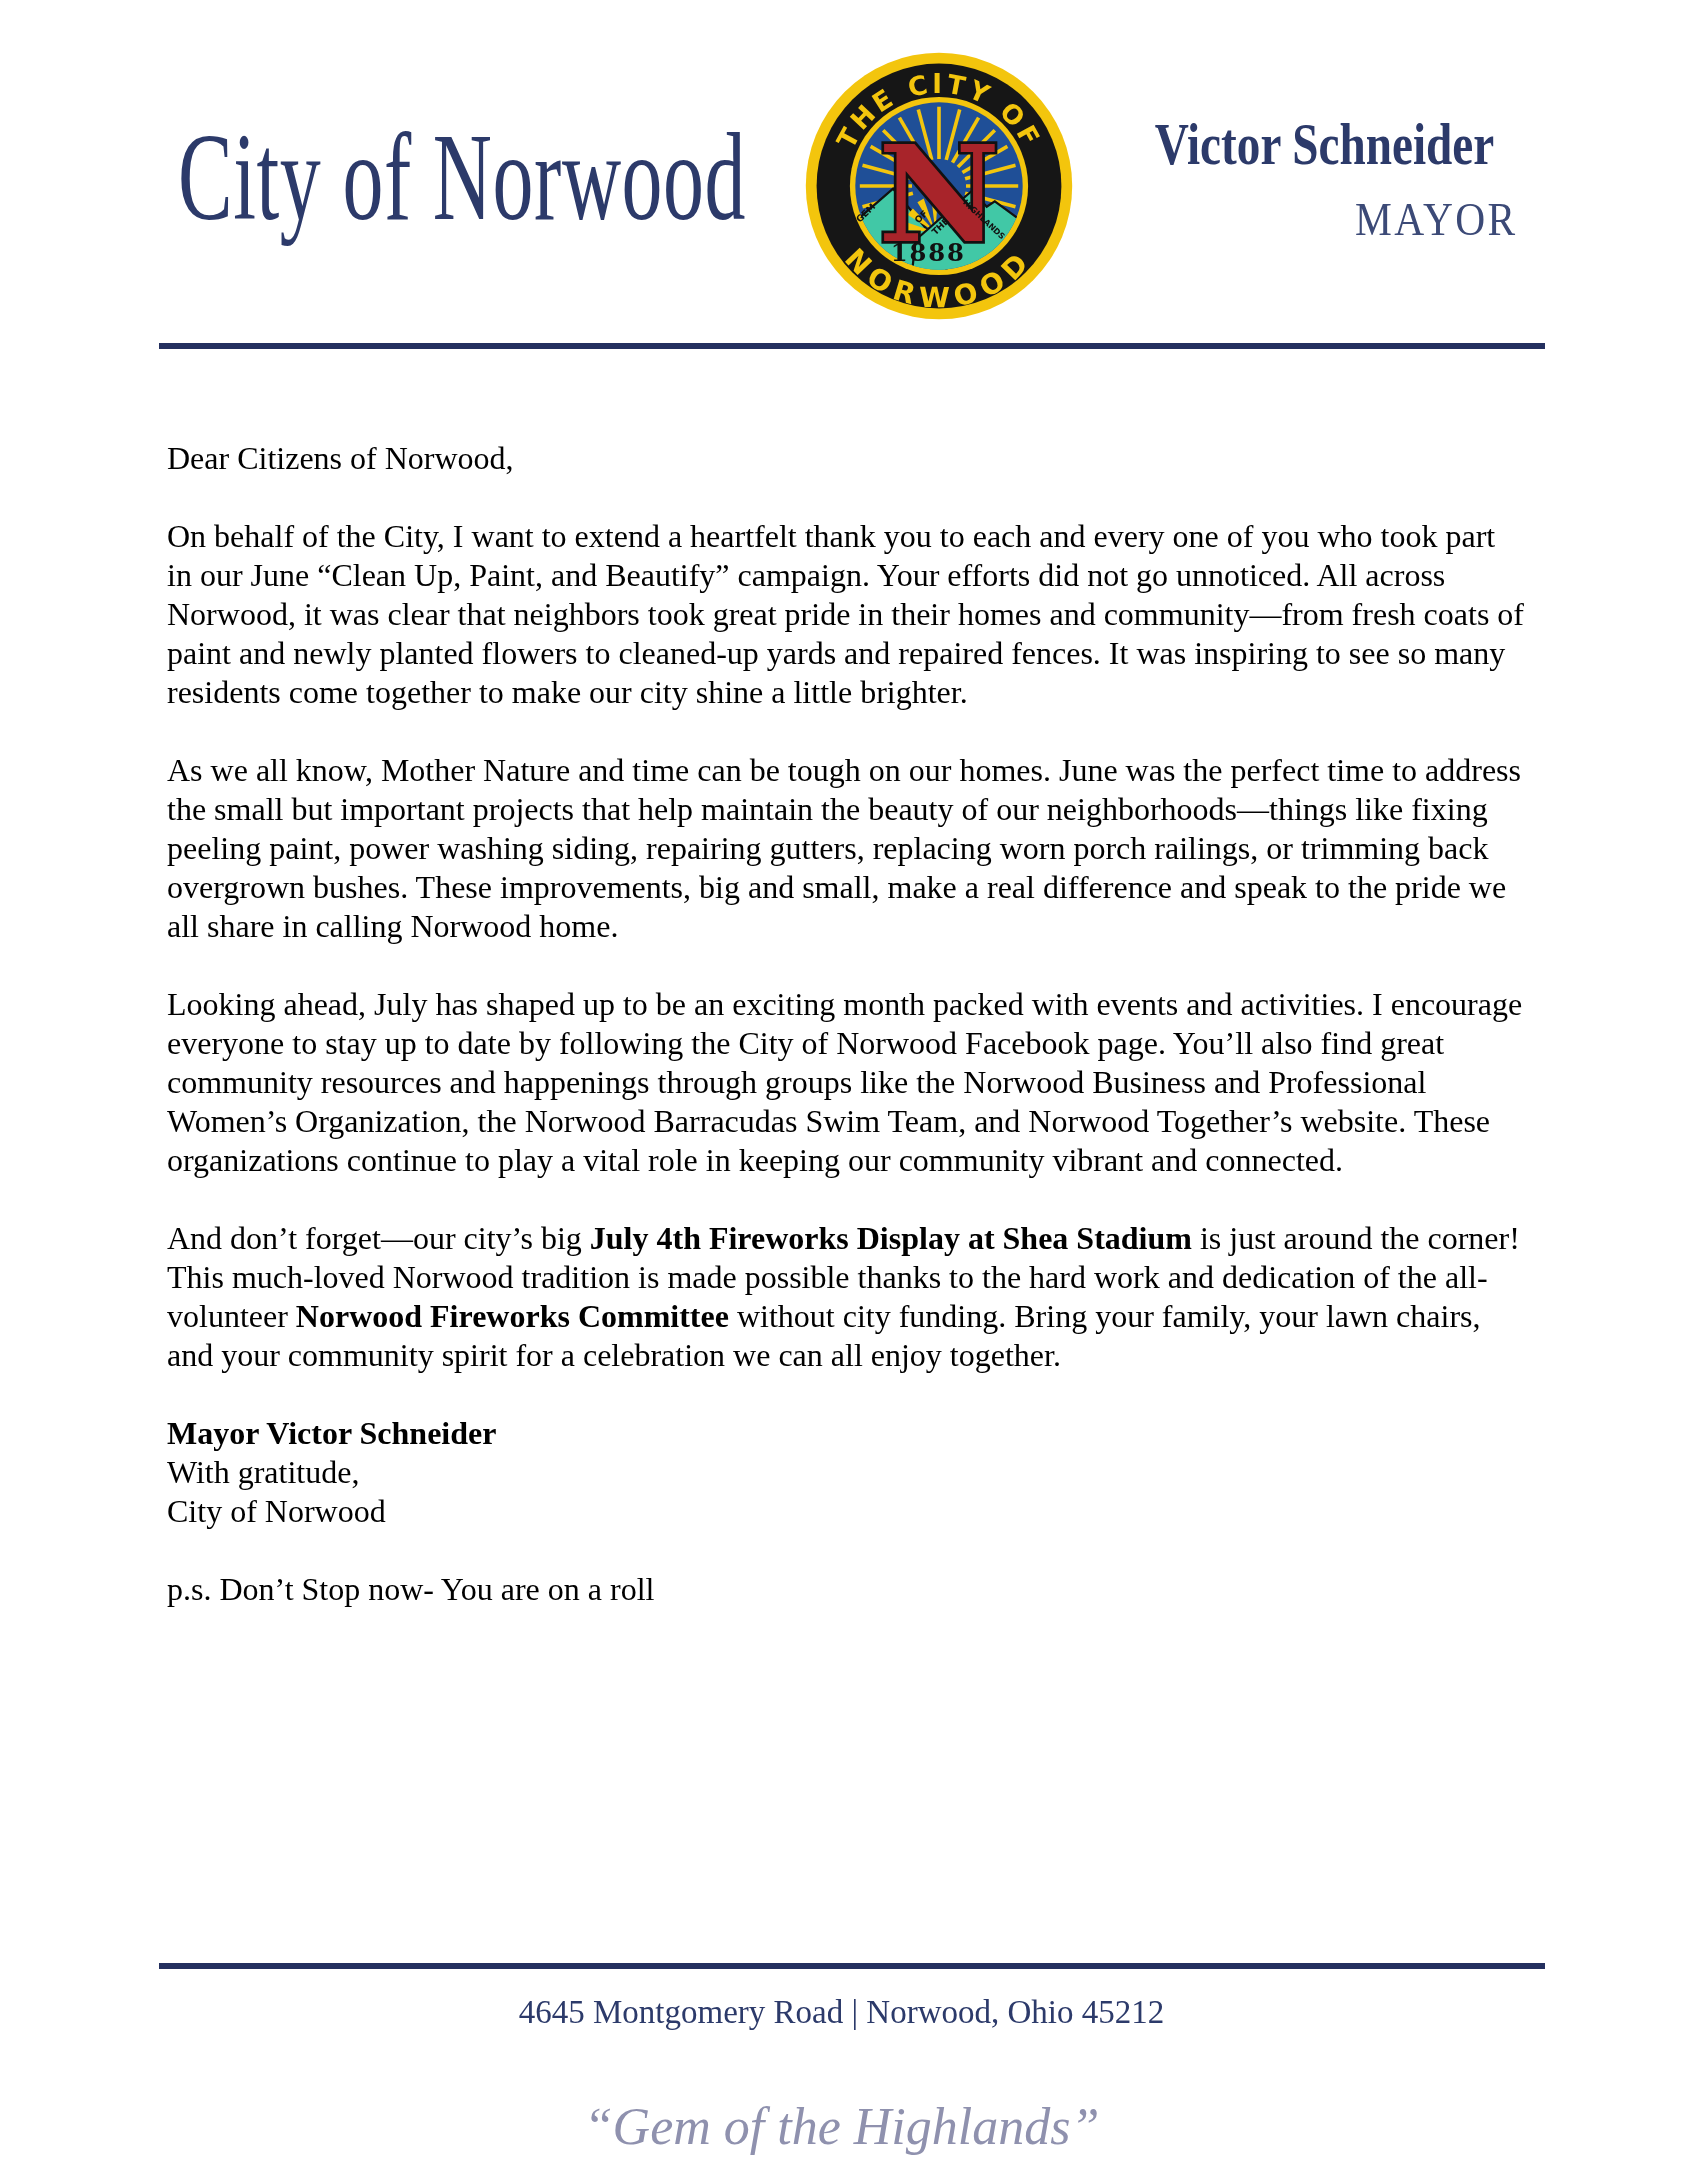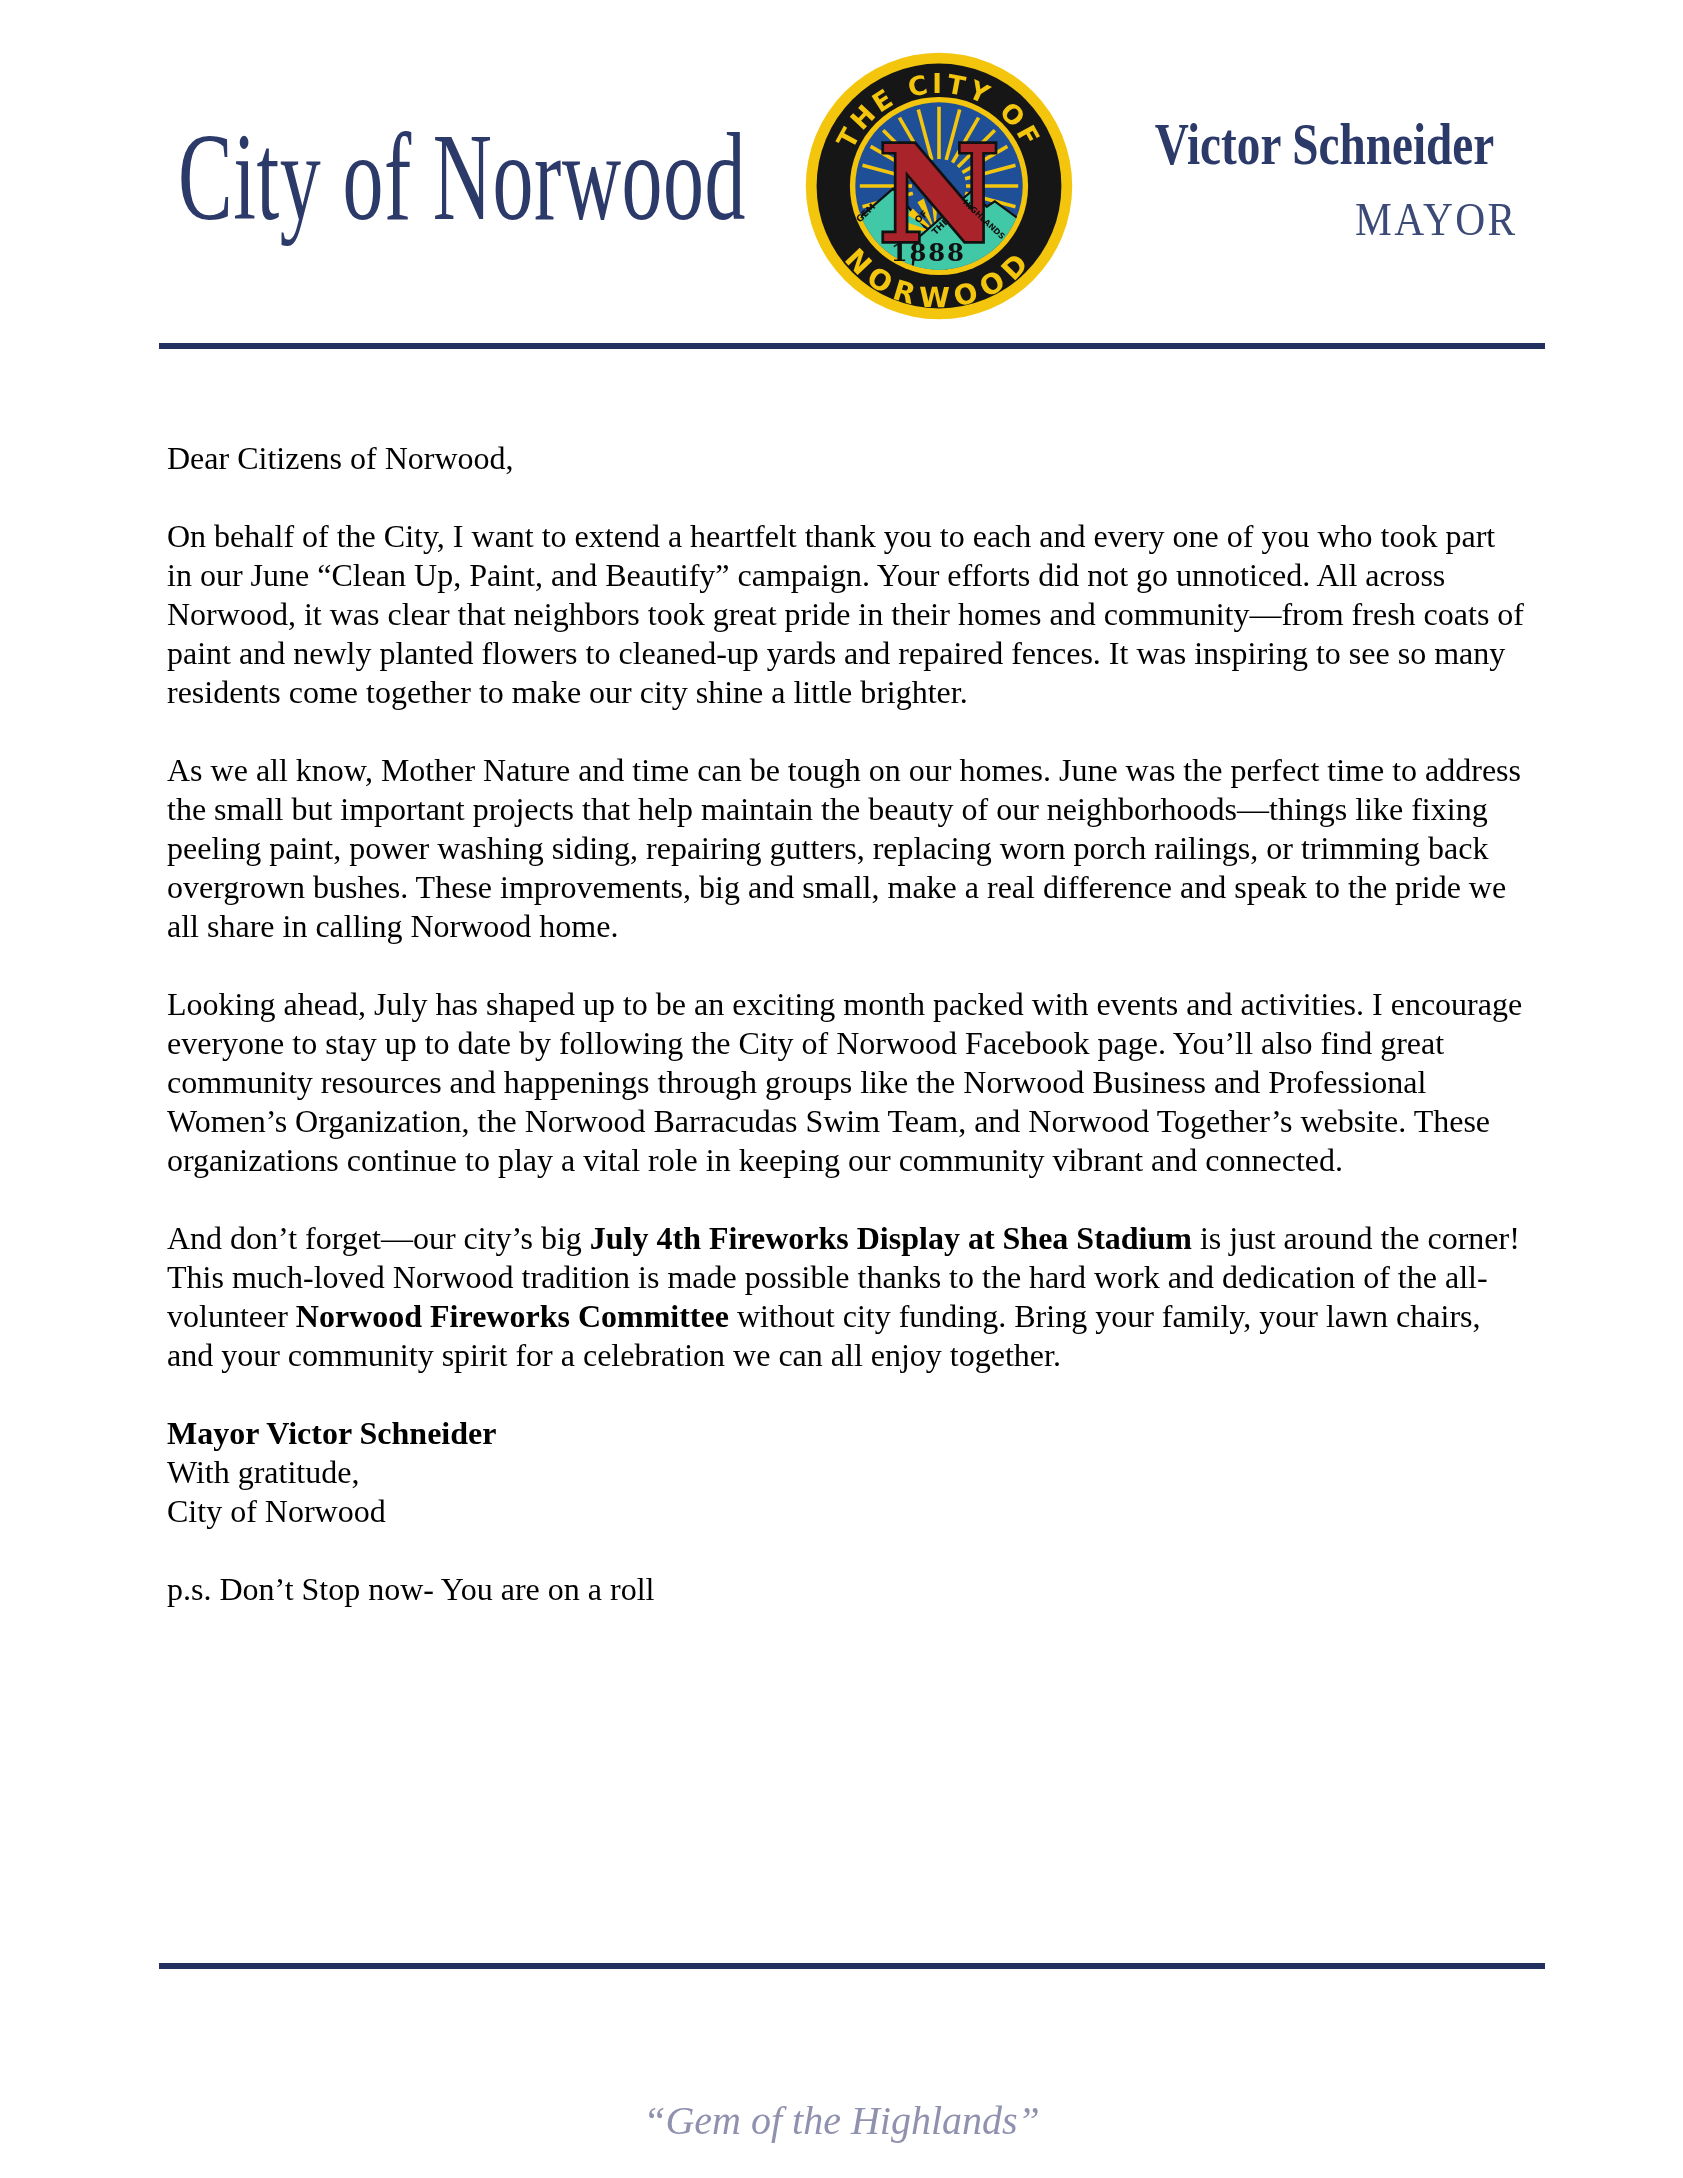--- a/index.html
+++ b/index.html
@@ -48,21 +48,21 @@
   .postscript{margin-top:39px !important;}
   
   .footer-block{
     position:absolute;left:0;top:1991px;width:1683px;
     text-align:center;color:var(--navy);
     font-size:33px;line-height:43px;
   }
   .tagline{
     position:absolute;left:0;top:2097px;width:1683px;
     text-align:center;font-style:italic;
-    font-size:40px;color:var(--tagline);
+    font-size:52px;color:var(--tagline);
   }
   
   .seal .band-text{
     font-family:"DejaVu Sans","Liberation Sans",sans-serif;
     font-weight:bold;fill:var(--gold);
   }
   .seal .motto{
     font-family:"DejaVu Sans","Liberation Sans",sans-serif;
     font-weight:bold;fill:var(--ink);
   }
@@ -160,18 +160,19 @@
     <p class="tight signature">Mayor Victor Schneider</p>
     <p class="tight">With gratitude,</p>
     <p class="tight">City of Norwood</p>
 
     <p class="postscript">p.s. Don’t Stop now- You are on a roll</p>
   </main>
 
   <footer>
     <div class="rule footer"></div>
     <div class="footer-block">
+      <div>4645 Montgomery Road | Norwood, Ohio 45212</div>
     </div>
     <div class="tagline">“Gem of the Highlands”</div>
   </footer>
 
 </div>
 
 
 </body></html>

